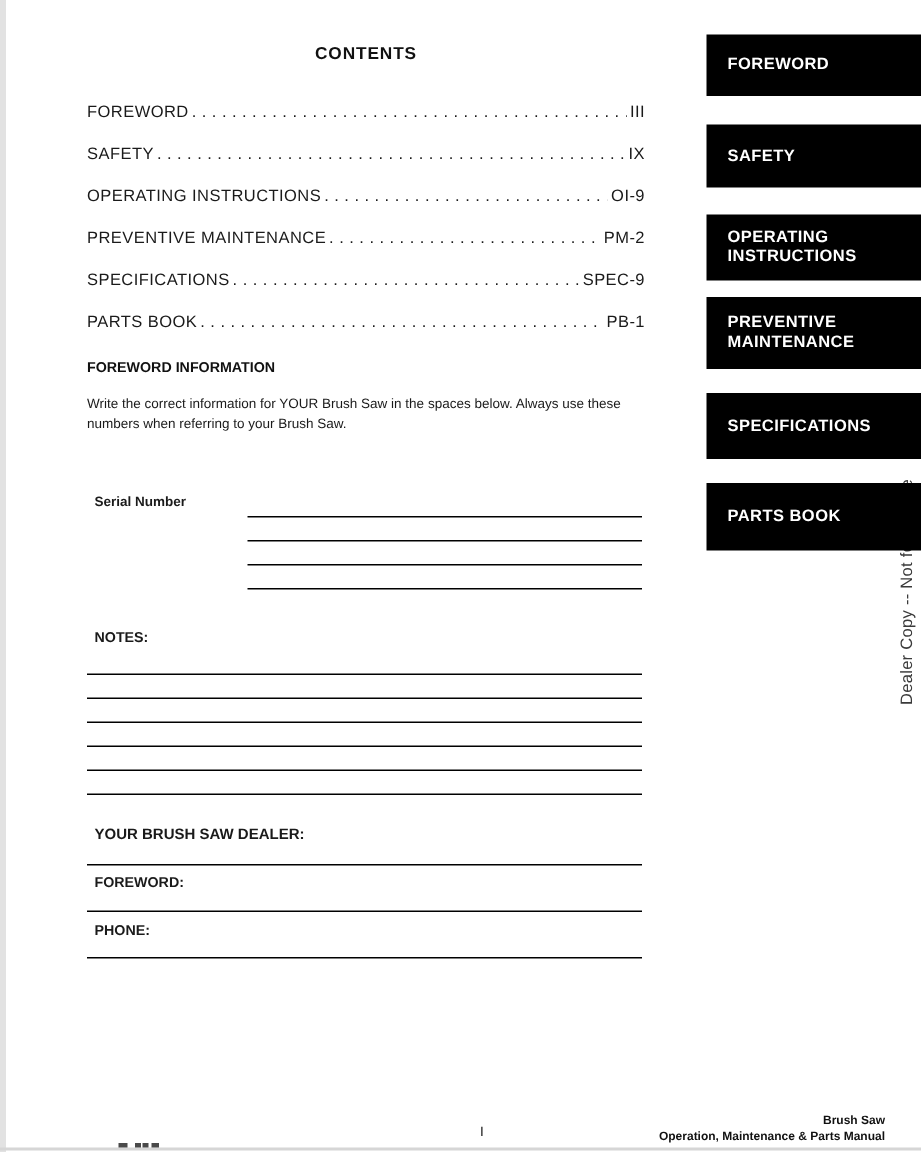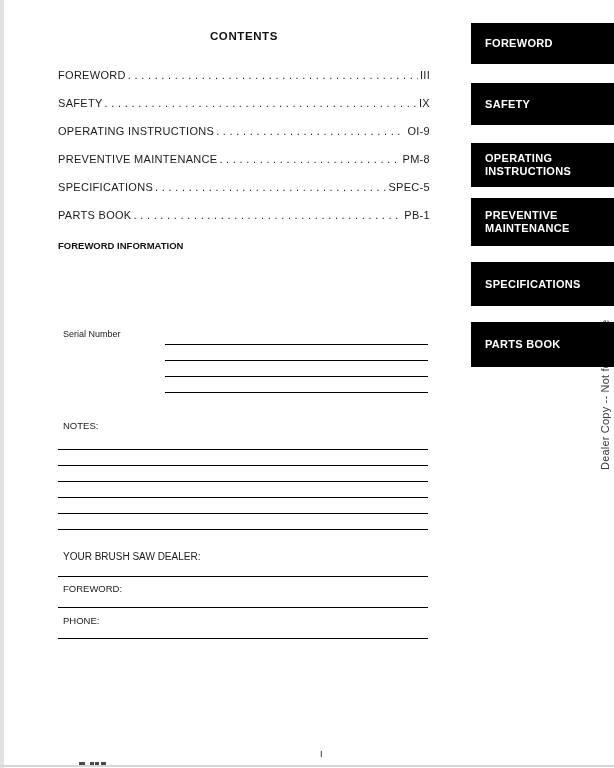--- a/index.html
+++ b/index.html
@@ -53,21 +53,21 @@
   
   .ref-heading {
     position: absolute; left: 58px; top: 240px;
     font-size: 9.5px; font-weight: bold; color: #111;
   }
   .ref-body {
     position: absolute; left: 58px; top: 263px; width: 372px;
     font-size: 9px; line-height: 13px; color: #1a1a1a;
   }
 
-  .field-label { position: absolute; font-size: 9px; color: #1a1a1a; }
+  .field-label { position: absolute; font-size: 9px; color: #1a1a1a; font-weight: bold; }
   .serial-label { left: 63px; top: 329px; }
   .notes-label  { left: 63px; top: 420px; font-size: 9.5px; }
   .dealer-label { left: 63px; top: 551px; font-size: 10px; }
   .address-label{ left: 63px; top: 583px; font-size: 9.5px; }
   .phone-label  { left: 63px; top: 615px; font-size: 9.5px; }
 
   .rule { position: absolute; height: 0; border-top: 1px solid #000; }
 
   .serial-lines .rule { left: 165px; width: 263px; }
   .serial-lines .rule:nth-child(1) { top: 344px; }
@@ -157,35 +157,36 @@
         <span class="toc-ref">IX</span>
       </div>
       <div class="toc-row">
         <span class="toc-label">OPERATING INSTRUCTIONS</span>
         <span class="toc-leader"></span>
         <span class="toc-ref">OI-9</span>
       </div>
       <div class="toc-row">
         <span class="toc-label">PREVENTIVE MAINTENANCE</span>
         <span class="toc-leader"></span>
-        <span class="toc-ref">PM-8</span>
+        <span class="toc-ref">PM-2</span>
       </div>
       <div class="toc-row">
         <span class="toc-label">SPECIFICATIONS</span>
         <span class="toc-leader"></span>
-        <span class="toc-ref">SPEC-5</span>
+        <span class="toc-ref">SPEC-9</span>
       </div>
       <div class="toc-row">
         <span class="toc-label">PARTS BOOK</span>
         <span class="toc-leader"></span>
         <span class="toc-ref">PB-1</span>
       </div>
   </div>
 
   <div class="ref-heading">FOREWORD INFORMATION</div>
+  <div class="ref-body">Write the correct information for YOUR Brush Saw in the spaces below. Always use these numbers when referring to your Brush Saw.</div>
 
   <div class="field-label serial-label">Serial Number</div>
   <div class="serial-lines">
     <div class="rule"></div>
     <div class="rule"></div>
     <div class="rule"></div>
     <div class="rule"></div>
   </div>
 
   <div class="field-label notes-label">NOTES:</div>
@@ -223,20 +224,24 @@
         <span>PREVENTIVE MAINTENANCE</span>
       </div>
       <div class="side-tab">
         <span>SPECIFICATIONS</span>
       </div>
       <div class="side-tab">
         <span>PARTS BOOK</span>
       </div>
   </div>
 
+  <div class="footer-doc-title">
+    <div>Brush Saw</div>
+    <div>Operation, Maintenance &amp; Parts Manual</div>
+  </div>
   <div class="footer-page-number">I</div>
 
   <div class="clipped-fragment">
     <span></span>
       <span></span>
       <span></span>
       <span></span>
   </div>
 
 </div>

